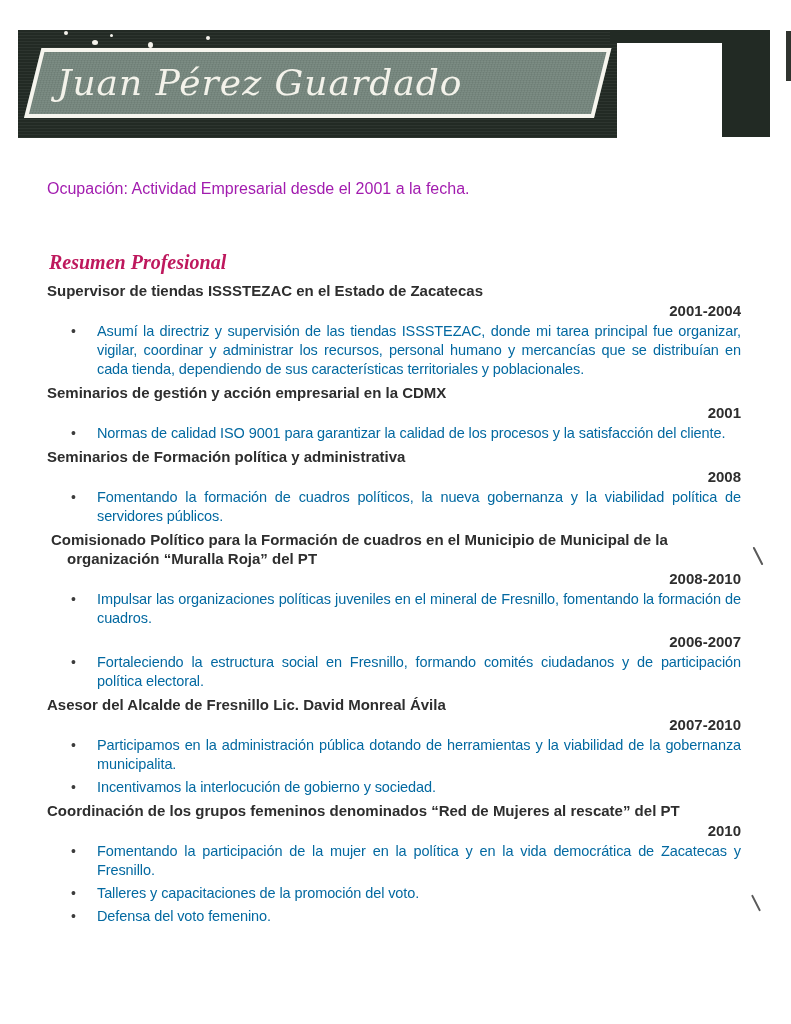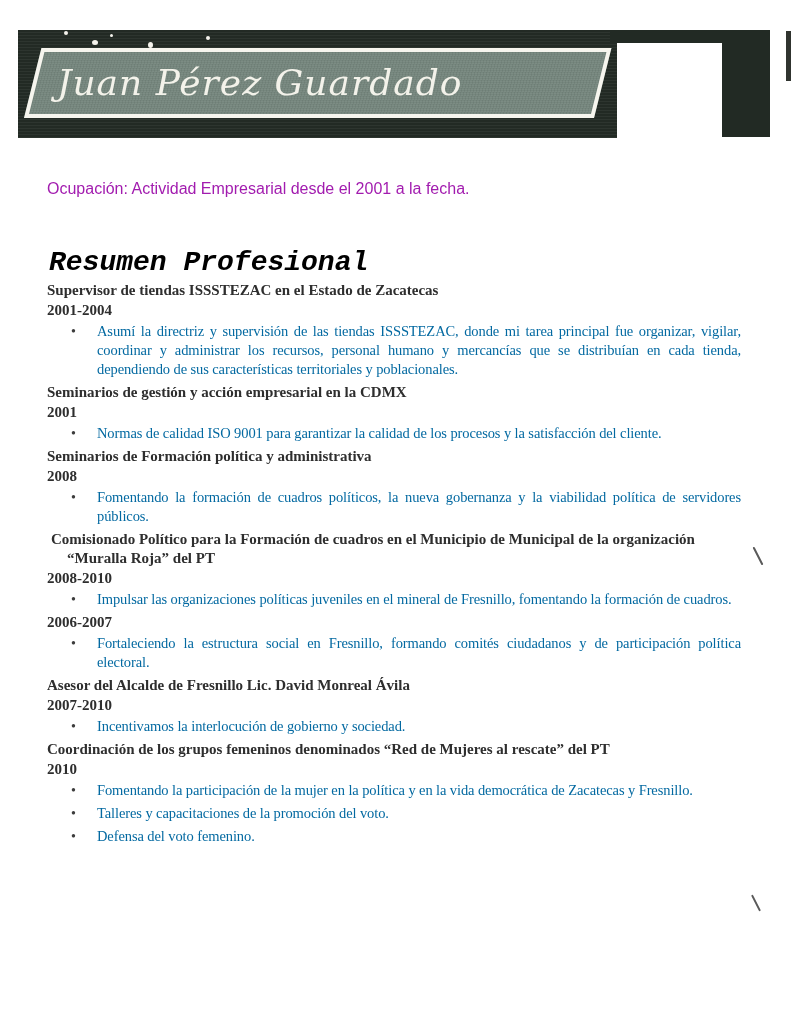--- a/index.html
+++ b/index.html
@@ -63,34 +63,34 @@
   .content{
     position:absolute;left:47px;top:179px;width:694px;
     color:#2e2e2e;
   }
   .occupation{
     font-family:Liberation Sans, sans-serif;
     font-size:16px;line-height:19px;color:#a21caf;
     margin:0 0 48px 0;
   }
   .cv-title{
-    font-family:Liberation Mono, monospace;
+    font-family:Liberation Serif, serif;
     font-style:italic;font-weight:bold;
-    font-size:28px;line-height:33px;
-    color:#000000;margin:0 0 0 2px;
-  }
-  .cv-section{margin-top:2px;font-family:Liberation Serif, serif;}
+    font-size:20px;line-height:33px;
+    color:#be185d;margin:0 0 0 2px;
+  }
+  .cv-section{margin-top:2px;}
   .sec-heading{
     font-size:15px;line-height:19px;font-weight:bold;
     color:#2e2e2e;margin:0;
   }
   .sec-heading.hang{padding-left:20px;text-indent:-16px;}
   .sec-date{
     font-size:15px;line-height:19px;font-weight:bold;
-    color:#2e2e2e;margin:1px 0 0 0;
+    color:#2e2e2e;margin:1px 0 0 0;text-align:right;
   }
   .sec-date.indent{margin-left:0;}
   .bullets{margin:2px 0 0 0;}
   .bullet{
     display:flex;align-items:flex-start;
     padding-left:24px;
     margin:2px 0 4px 0;
   }
   .dot{
     flex:0 0 26px;
@@ -191,20 +191,24 @@
         </div>
       </div>
     </section>
 
     <section class="cv-section">
       <h3 class="sec-heading">Asesor del Alcalde de Fresnillo Lic. David Monreal Ávila</h3>
       <div class="sec-date">2007-2010</div>
       <div class="bullets">
         <div class="bullet">
           <span class="dot"></span>
+          <span class="btxt">Participamos en la administración pública dotando de herramientas y la viabilidad de la gobernanza municipalita.</span>
+        </div>
+        <div class="bullet">
+          <span class="dot"></span>
           <span class="btxt">Incentivamos la interlocución de gobierno y sociedad.</span>
         </div>
       </div>
     </section>
 
     <section class="cv-section">
       <h3 class="sec-heading">Coordinación de los grupos femeninos denominados “Red de Mujeres al rescate” del PT</h3>
       <div class="sec-date indent">2010</div>
       <div class="bullets">
         <div class="bullet">

